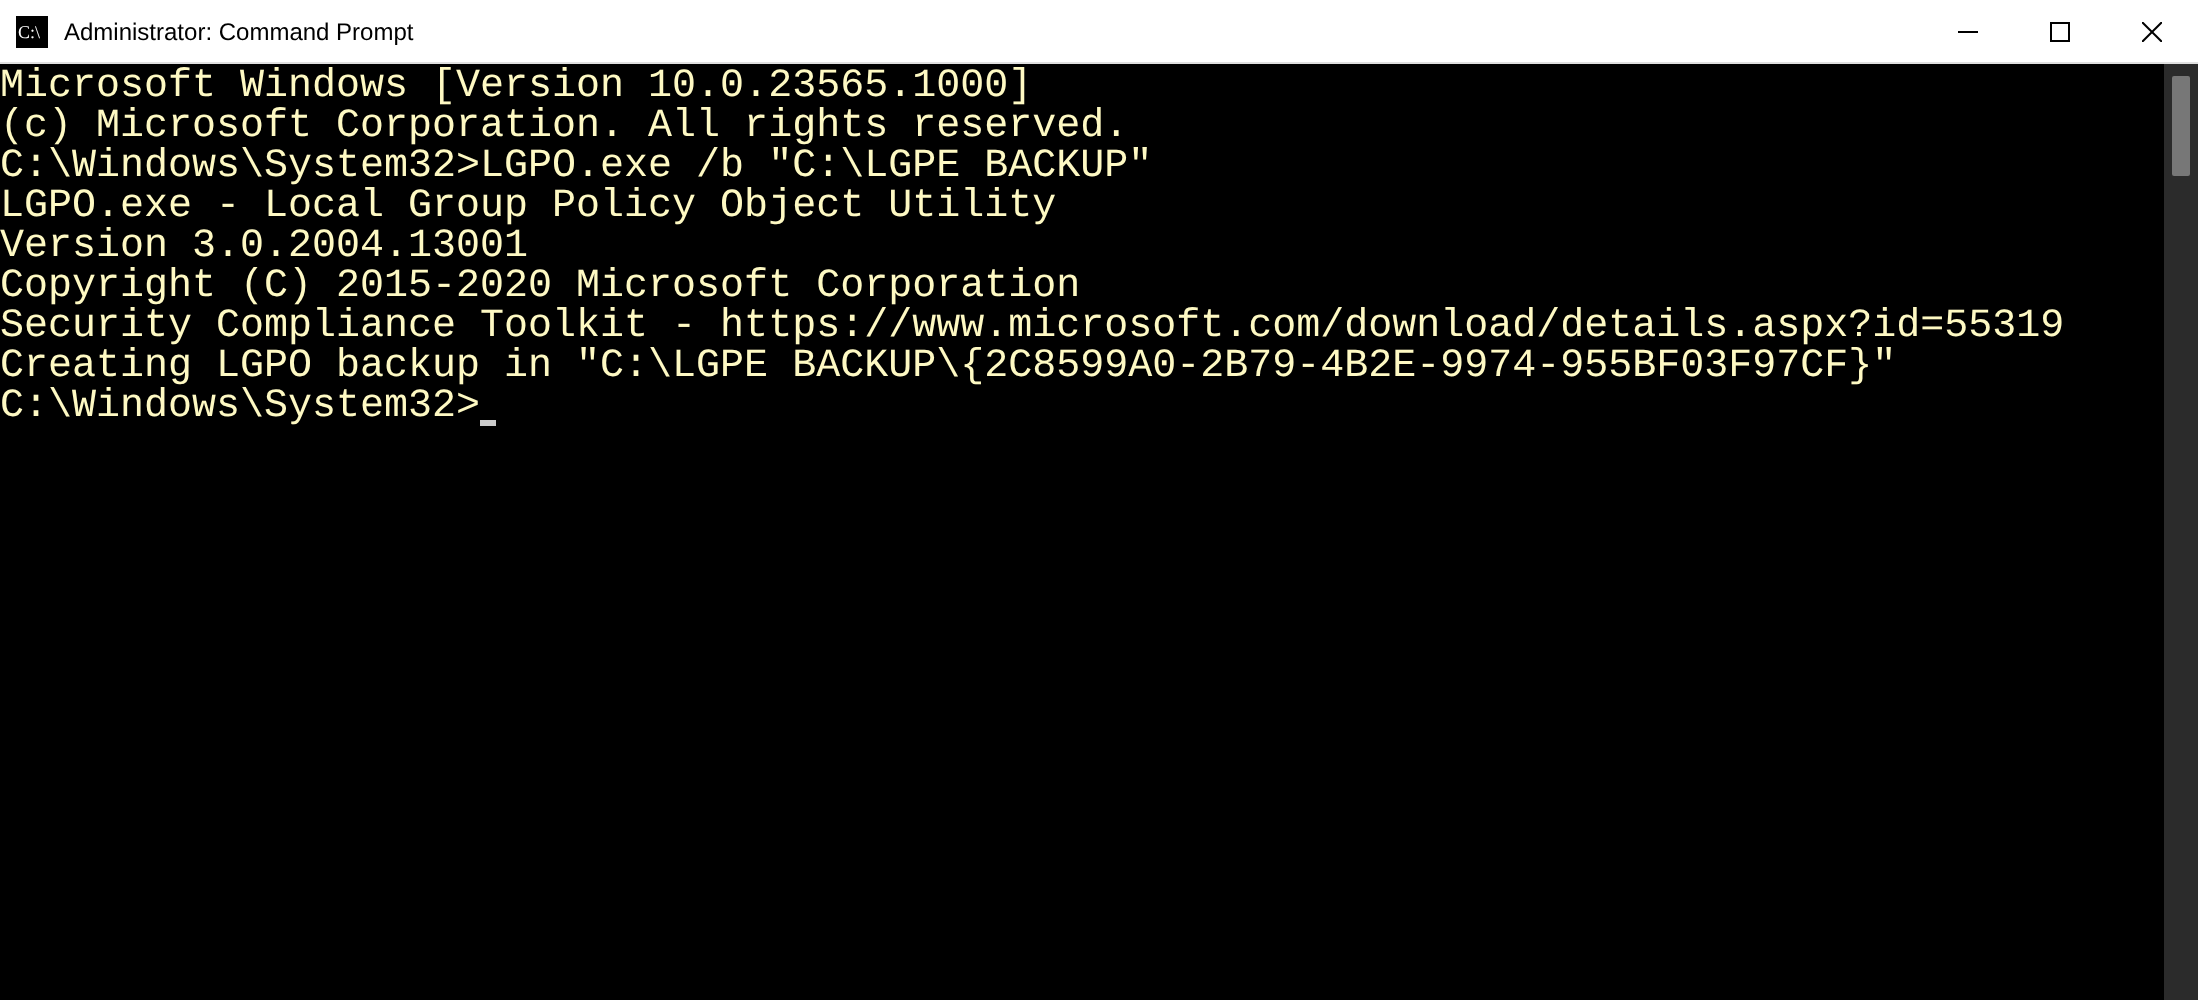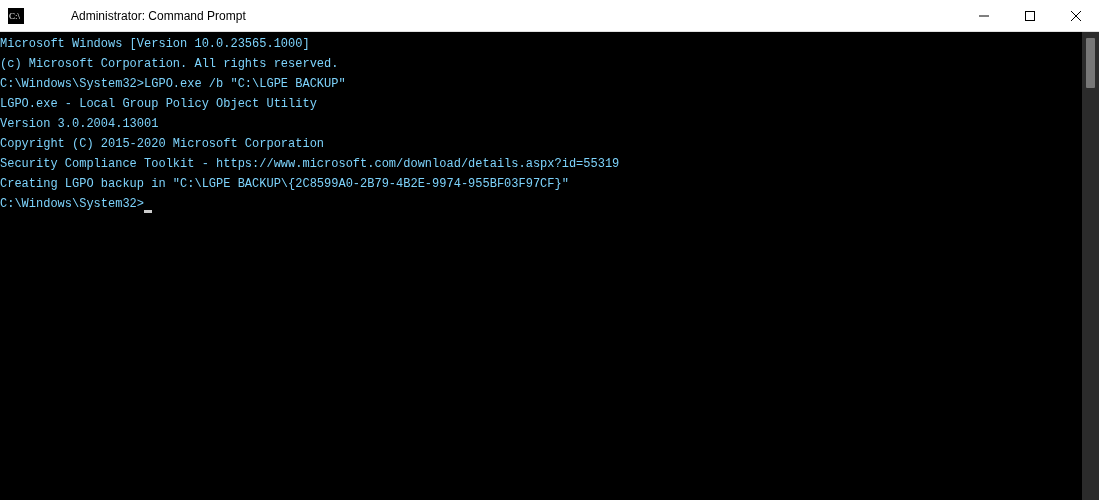--- a/index.html
+++ b/index.html
@@ -34,21 +34,20 @@
       justify-content: center;
     }
     .titlebar-icon svg {
       width: 16px;
       height: 16px;
     }
     .titlebar-text {
       font-size: 12px;
       color: #000;
       flex: 1;
-      margin-left: 39px;
     }
     .window-controls {
       display: flex;
       height: 100%;
     }
     .win-btn {
       width: 46px;
       height: 32px;
       display: flex;
       align-items: center;
@@ -60,23 +59,23 @@
     .win-btn svg { width: 10px; height: 10px; }
     .terminal-wrap {
       flex: 1;
       background: #000;
       position: relative;
       display: flex;
     }
     .terminal {
       flex: 1;
       background: #000;
-      color: #7dd3fc;
+      color: #fef9c3;
       font-family: Consolas, "Courier New", monospace;
-      font-size: 12px;
+      font-size: 20px;
       line-height: 20px;
       padding: 2px 0 0 0;
       white-space: pre;
       overflow: hidden;
     }
     .scrollbar {
       width: 17px;
       background: #2b2b2b;
       position: relative;
     }

